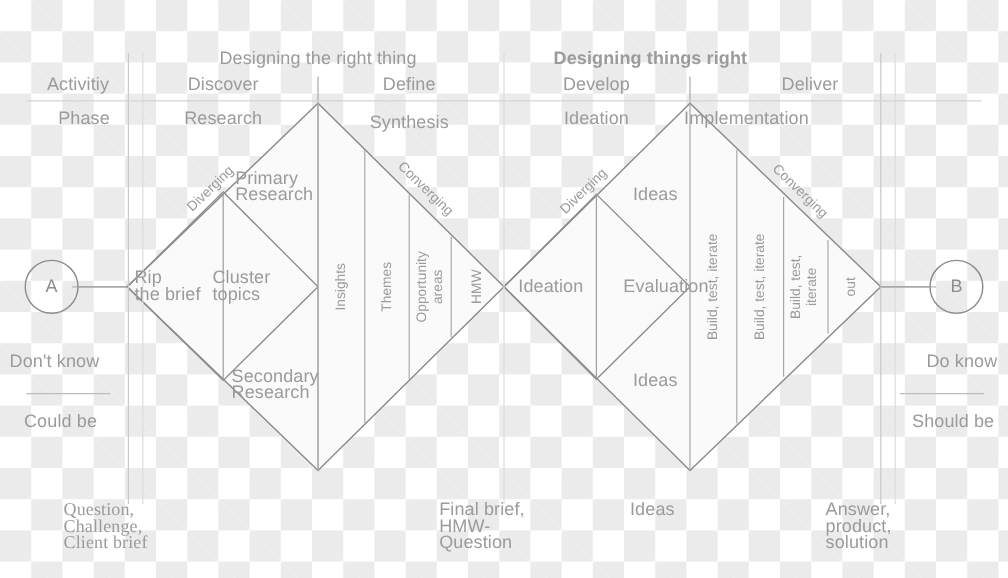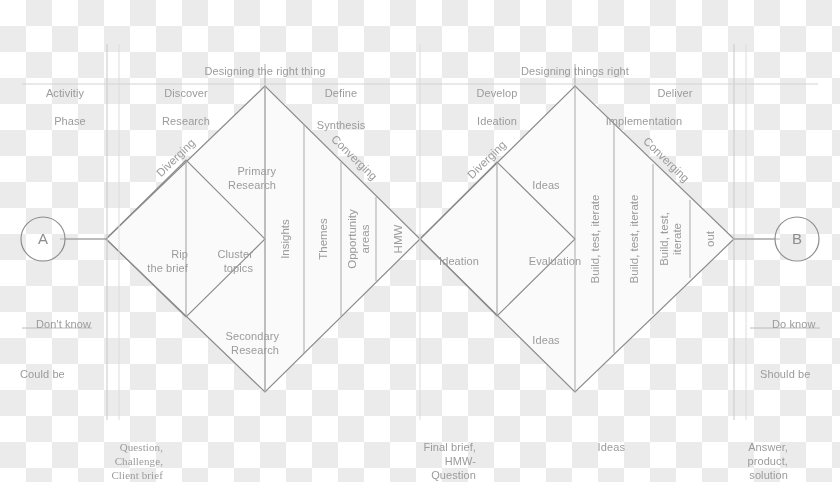--- a/index.html
+++ b/index.html
@@ -20,28 +20,27 @@
     background-size: 52px 52px;
     background-position: 0 0, 26px 26px;
     background-color: #ffffff;
   }
   #stage { position:absolute; inset:0; }
   svg#diagram { position:absolute; left:0; top:0; width:840px; height:482px; }
 
   .lbl {
     position:absolute;
     color:#9b9b9b;
-    font-size:11px;
+    font-size:15px;
     line-height:14px;
     white-space:nowrap;
     letter-spacing:0.1px;
-    margin-top:22px;
   }
   .lbl.c { text-align:center; transform:translateX(-50%); }
-  .lbl.multi { white-space:normal; text-align:right; }
+  .lbl.multi { white-space:normal; text-align:left; }
   .node-letter {
     position:absolute;
     font-size:15px;
     color:#8d8d8d;
     width:46px; height:46px;
     line-height:46px;
     text-align:center;
   }
   .rotwrap {
     position:absolute;
@@ -107,34 +106,34 @@
       <circle cx="797" cy="239" r="22" fill="#ffffff" fill-opacity="0" stroke="#8d8d8d" stroke-width="1.2"></circle>
       <line x1="65" y1="239" x2="106" y2="239" stroke="#9f9f9f" stroke-width="1"></line>
       <line x1="734" y1="239" x2="775" y2="239" stroke="#9f9f9f" stroke-width="1"></line>
 
       <line x1="22" y1="328" x2="92" y2="328" stroke="#bcbcbc" stroke-width="1"></line>
       <line x1="750" y1="328" x2="820" y2="328" stroke="#bcbcbc" stroke-width="1"></line>
     </g>
   </svg>
 
   <div class="lbl c" style="left:265px; top:42px;">Designing the right thing</div>
-  <div class="lbl c" style="left:575px; top:42px;">Designing things right</div>
+  <div class="lbl c" style="left:542px; top:42px;font-weight:bold;">Designing things right</div>
 
   <div class="lbl c" style="left:65px; top:64px;">Activitiy</div>
   <div class="lbl c" style="left:70px; top:92px;">Phase</div>
 
   <div class="lbl c" style="left:186px; top:64px;">Discover</div>
   <div class="lbl c" style="left:341px; top:64px;">Define</div>
   <div class="lbl c" style="left:497px; top:64px;">Develop</div>
   <div class="lbl c" style="left:654px; top:64px;padding-left:42px;">Deliver</div>
 
   <div class="lbl c" style="left:186px; top:92px;">Research</div>
   <div class="lbl c" style="left:341px; top:96px;">Synthesis</div>
   <div class="lbl c" style="left:497px; top:92px;">Ideation</div>
-  <div class="lbl c" style="left:644px; top:92px;">Implementation</div>
+  <div class="lbl c" style="left:622px; top:92px;">Implementation</div>
 
   <div class="rotwrap" style="left:176px; top:158px; transform:rotate(-44deg);">
     <div>Diverging</div>
   </div>
   <div class="rotwrap" style="left:354px; top:158px; transform:rotate(44deg);">
     <div>Converging</div>
   </div>
   <div class="rotwrap" style="left:487px; top:160px; transform:rotate(-44deg);">
     <div>Diverging</div>
   </div>
@@ -186,21 +185,21 @@
   <div class="rotwrap w2" style="left:671px; top:239px; transform:rotate(-90deg);">
     <div><span>Build, test,</span><br><span>iterate</span></div>
   </div>
   <div class="rotwrap" style="left:710px; top:239px; transform:rotate(-90deg);">
     <div>out</div>
   </div>
 
   <div class="node-letter" style="left:20px; top:216px;">A</div>
   <div class="node-letter" style="left:774px; top:216px;">B</div>
 
-  <div class="lbl" style="left:36px; top:295px;">Don't know</div>
+  <div class="lbl" style="left:8px; top:295px;">Don't know</div>
   <div class="lbl" style="left:20px; top:345px;">Could be</div>
   <div class="lbl" style="left:772px; top:295px;">Do know</div>
   <div class="lbl" style="left:760px; top:345px;">Should be</div>
 
   <div class="lbl multi c" style="left:108px; top:418px; width:110px;font-family:Liberation Serif, serif;">
     <span>Question,</span><br>
     <span>Challenge,</span><br>
     <span>Client brief</span>
   </div>
   <div class="lbl multi c" style="left:421px; top:418px; width:110px;">

